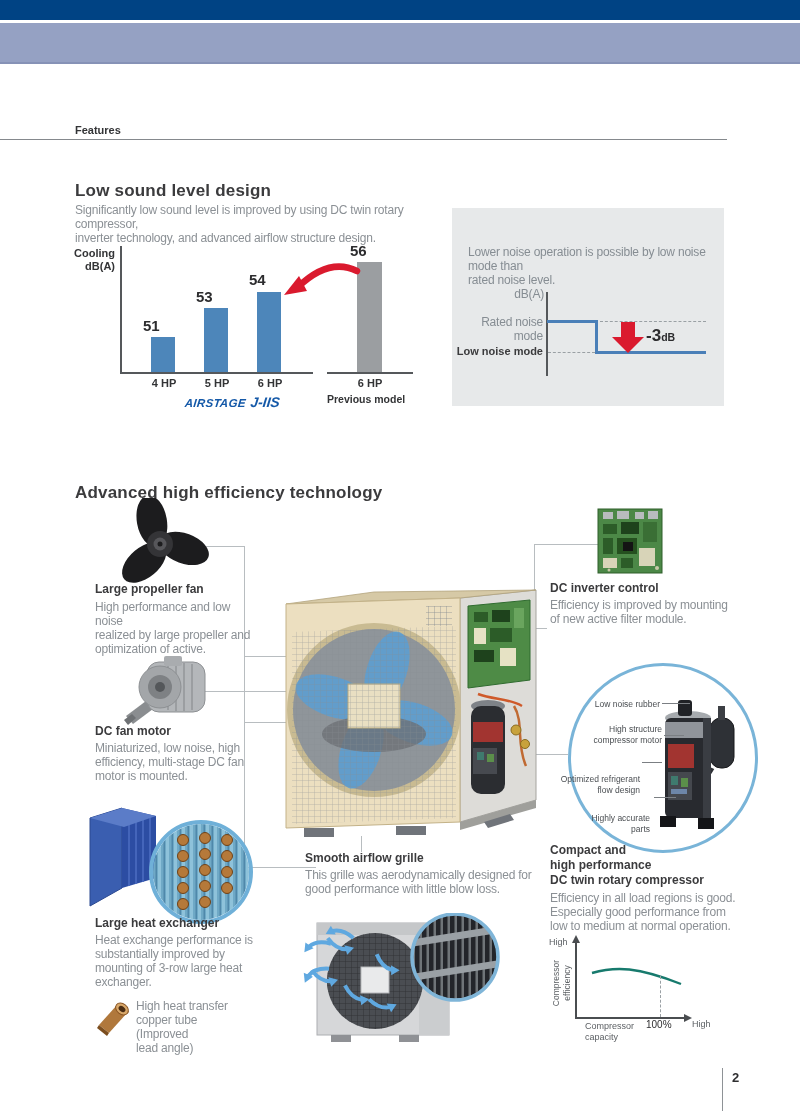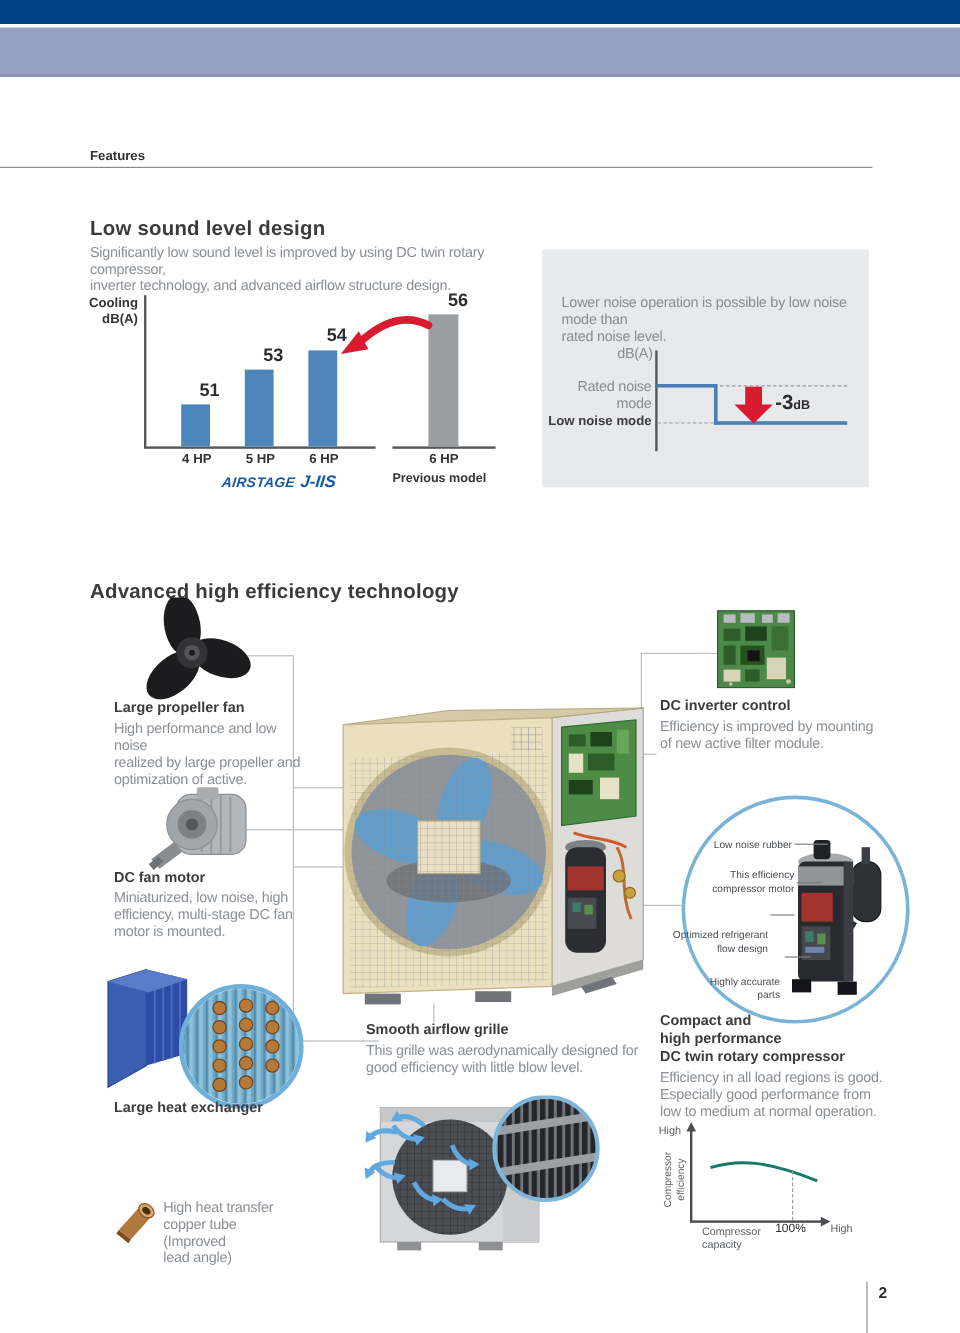--- a/index.html
+++ b/index.html
@@ -3,21 +3,21 @@
 <meta charset="utf-8">
 <style>
   html,body{margin:0;padding:0;background:#fff;}
   .page{position:relative;width:800px;height:1111px;background:#fff;overflow:hidden;
         font-family:"Liberation Sans",sans-serif;}
   .abs{position:absolute;}
   .h1{position:absolute;font-size:17px;font-weight:bold;color:#3b3b3d;letter-spacing:.2px;}
   .h2{position:absolute;font-size:12px;font-weight:bold;color:#3b3b3d;line-height:15px;white-space:pre-line;}
   .body{position:absolute;font-size:12px;line-height:14px;color:#8b9095;letter-spacing:-.2px;white-space:pre-line;}
   .lbl{position:absolute;font-size:11px;font-weight:bold;color:#333436;}
-  .val{position:absolute;font-size:15px;font-weight:bold;color:#2c2c2e;text-align:right;width:40px;}
+  .val{position:absolute;font-size:15px;font-weight:bold;color:#2c2c2e;text-align:left;width:40px;}
   .sm{position:absolute;font-size:8.5px;line-height:11px;color:#4a4e52;white-space:pre-line;}
   .gray9{position:absolute;font-size:9px;color:#5c6064;white-space:pre-line;line-height:11px;}
   .cl{position:absolute;background:#b8bdc0;z-index:0;}
   .dash{position:absolute;border-top:1px dashed #9aa0a4;}
   .bar{position:absolute;width:24px;}
   .bar-blue{background:#4d86ba;}
   .bar-gray{background:#9b9ea1;}
   .blue-line{position:absolute;background:#4a7fb8;}
   .z2{z-index:2;}
 </style>
@@ -172,20 +172,24 @@
         <circle cx="97" cy="88" r="5.5"></circle>
           <circle cx="119" cy="86" r="5.5"></circle>
           <circle cx="141" cy="88" r="5.5"></circle>
         <circle cx="97" cy="104" r="5.5"></circle>
           <circle cx="119" cy="102" r="5.5"></circle>
       </g>
     </g>
     <circle cx="115" cy="72" r="50" fill="none" stroke="#6fb0d8" stroke-width="4"></circle>
   </svg>
   <div class="h2" style="left:95px;top:916px;z-index:3;">Large heat exchanger</div>
+  <div class="body" style="left:95px;top:933px;width:165px;z-index:3;">Heat exchange performance is
+substantially improved by
+mounting of 3-row large heat
+exchanger.</div>
   <svg class="abs" style="left:95px;top:999px;" width="36" height="38" viewBox="0 0 36 38">
     <polygon points="4,26 22,6 32,14 14,34" fill="#b0783c"></polygon>
     <polygon points="4,26 14,34 12,37 2,29" fill="#7c4e1e"></polygon>
     <ellipse cx="27" cy="10" rx="7" ry="5.2" transform="rotate(38 27 10)" fill="#d9a86a" stroke="#8a5524"></ellipse>
     <ellipse cx="27" cy="10" rx="3.8" ry="2.6" transform="rotate(38 27 10)" fill="#4a2c12"></ellipse>
   </svg>
   <div class="body" style="left:136px;top:999px;width:115px;">High heat transfer
 copper tube (Improved
 lead angle)</div>
 
@@ -269,40 +273,40 @@
     <rect x="20" y="84" width="24" height="28" fill="#45484e"></rect>
     <rect x="23" y="88" width="7" height="9" fill="#3f7a6e"></rect>
     <rect x="33" y="90" width="7" height="9" fill="#5b8f4a"></rect>
     <rect x="23" y="101" width="16" height="5" fill="#6d86a8"></rect>
     <rect x="55" y="30" width="8" height="100" fill="#3a3d43"></rect>
     <rect x="12" y="128" width="16" height="11" fill="#141518"></rect>
     <rect x="50" y="130" width="16" height="11" fill="#141518"></rect>
   </svg>
   <div class="sm z2" style="left:576px;top:699px;width:84px;text-align:right;">Low noise rubber</div>
   <div class="abs z2" style="left:662px;top:703px;width:28px;height:1px;background:#7b7f83;"></div>
-  <div class="sm z2" style="left:572px;top:724px;width:90px;text-align:right;">This efficiency
+  <div class="sm z2" style="left:572px;top:724px;width:90px;text-align:right;">High structure
 compressor motor</div>
   <div class="abs z2" style="left:664px;top:735px;width:20px;height:1px;background:#7b7f83;"></div>
   <div class="sm z2" style="left:552px;top:754px;width:88px;text-align:right;margin-top:20px;">Optimized refrigerant
 flow design</div>
   <div class="abs z2" style="left:642px;top:762px;width:20px;height:1px;background:#7b7f83;"></div>
   <div class="sm z2" style="left:576px;top:790px;width:74px;text-align:right;margin-top:23px;">Highly accurate
 parts</div>
   <div class="abs z2" style="left:654px;top:797px;width:22px;height:1px;background:#7b7f83;"></div>
 
   <div class="h2 z2" style="left:550px;top:843px;">Compact and
 high performance
 DC twin rotary compressor</div>
   <div class="body" style="left:550px;top:891px;width:190px;">Efficiency in all load regions is good.
 Especially good performance from
 low to medium at normal operation.</div>
 
   <div class="h2" style="left:305px;top:851px;">Smooth airflow grille</div>
   <div class="body" style="left:305px;top:868px;width:260px;">This grille was aerodynamically designed for
-good efficiency with little blow level.</div>
+good performance with little blow loss.</div>
   <svg class="abs" style="left:303px;top:913px;" width="200" height="135" viewBox="0 0 200 135">
     <defs>
       <pattern id="gmesh2" width="6" height="6" patternUnits="userSpaceOnUse">
         <path d="M6 0H0V6" fill="none" stroke="#2e3033" stroke-width="0.9"></path>
       </pattern>
       <pattern id="slats" width="7" height="7" patternUnits="userSpaceOnUse">
         <rect width="7" height="7" fill="#23252a"></rect>
           <rect x="4.5" width="2.5" height="7" fill="#6f7478"></rect>
       </pattern>
       <clipPath id="cc">

